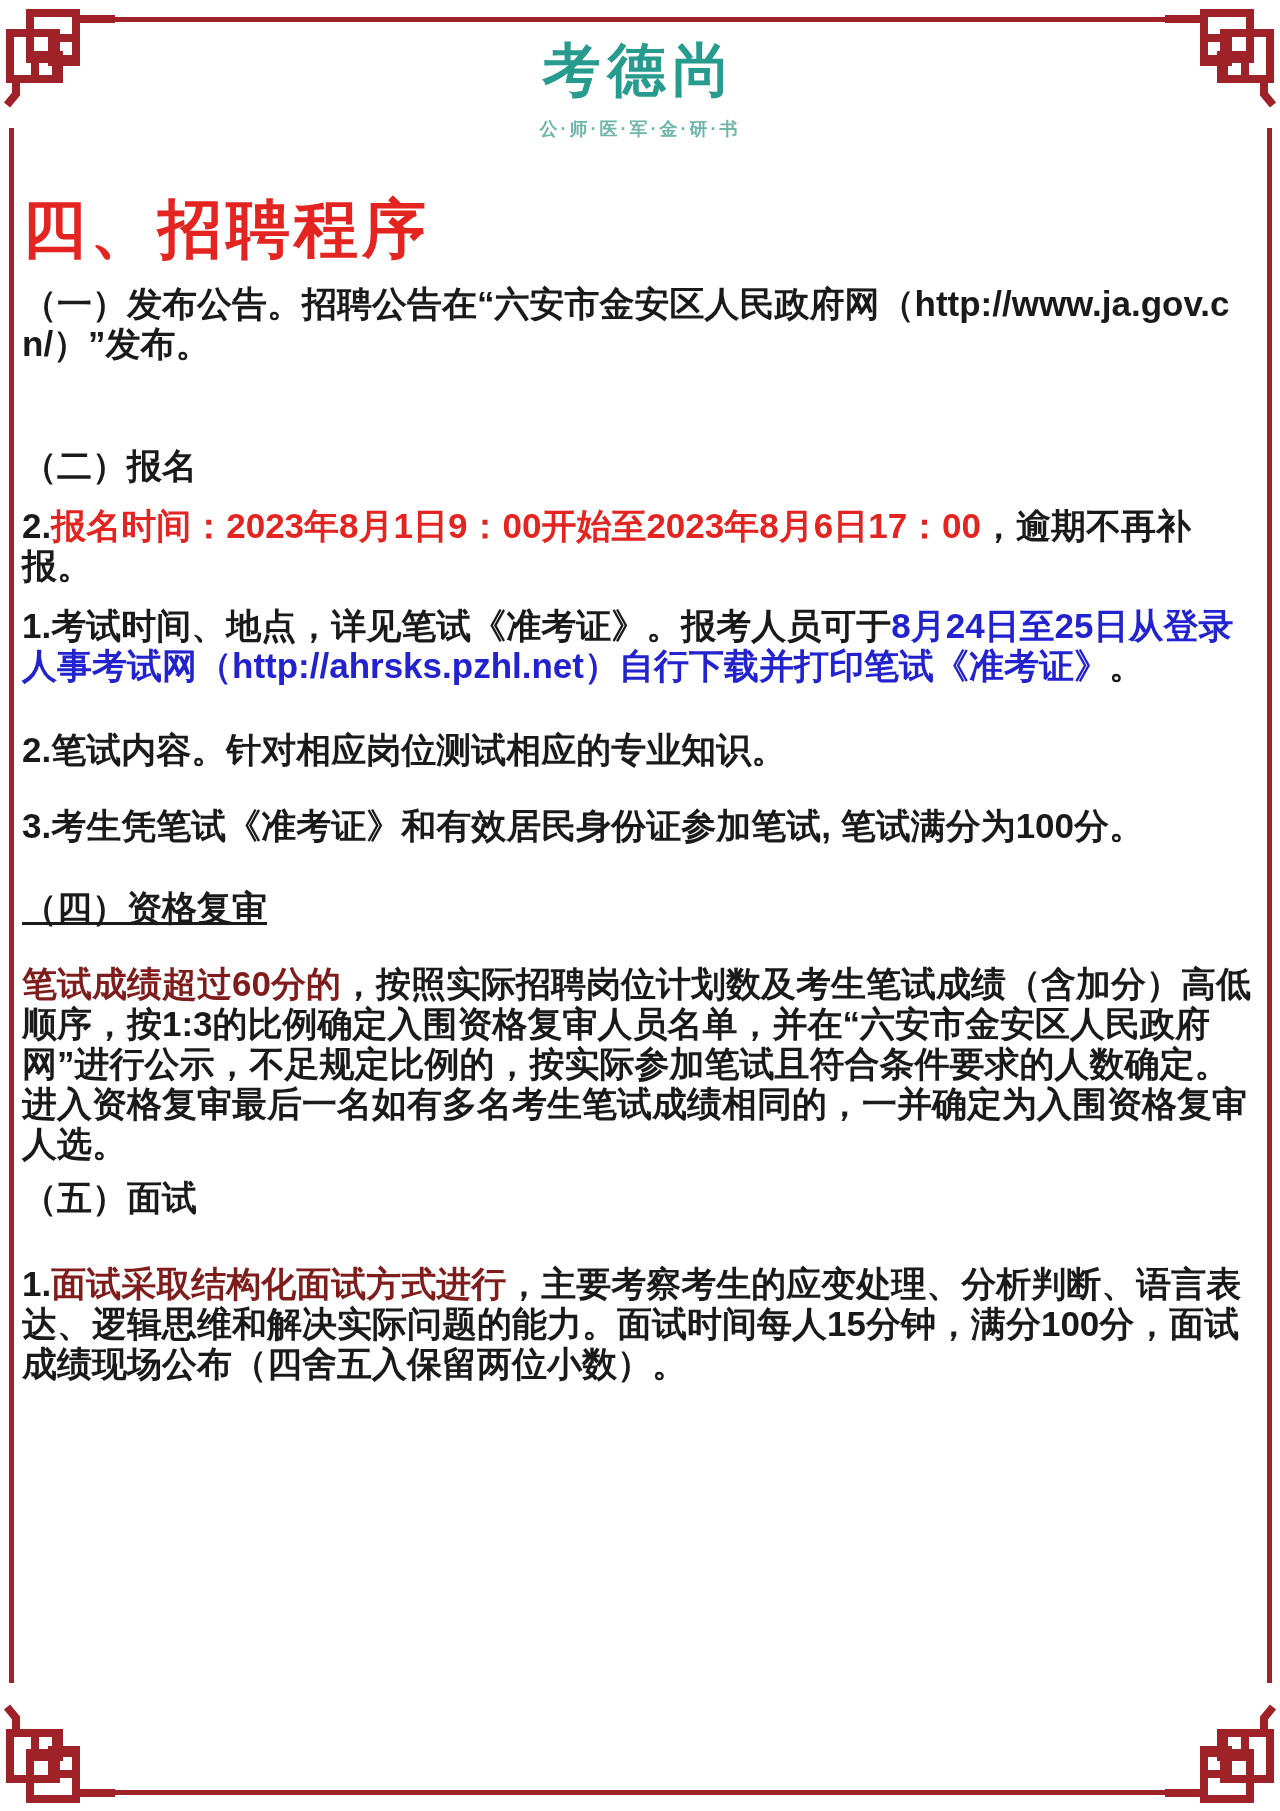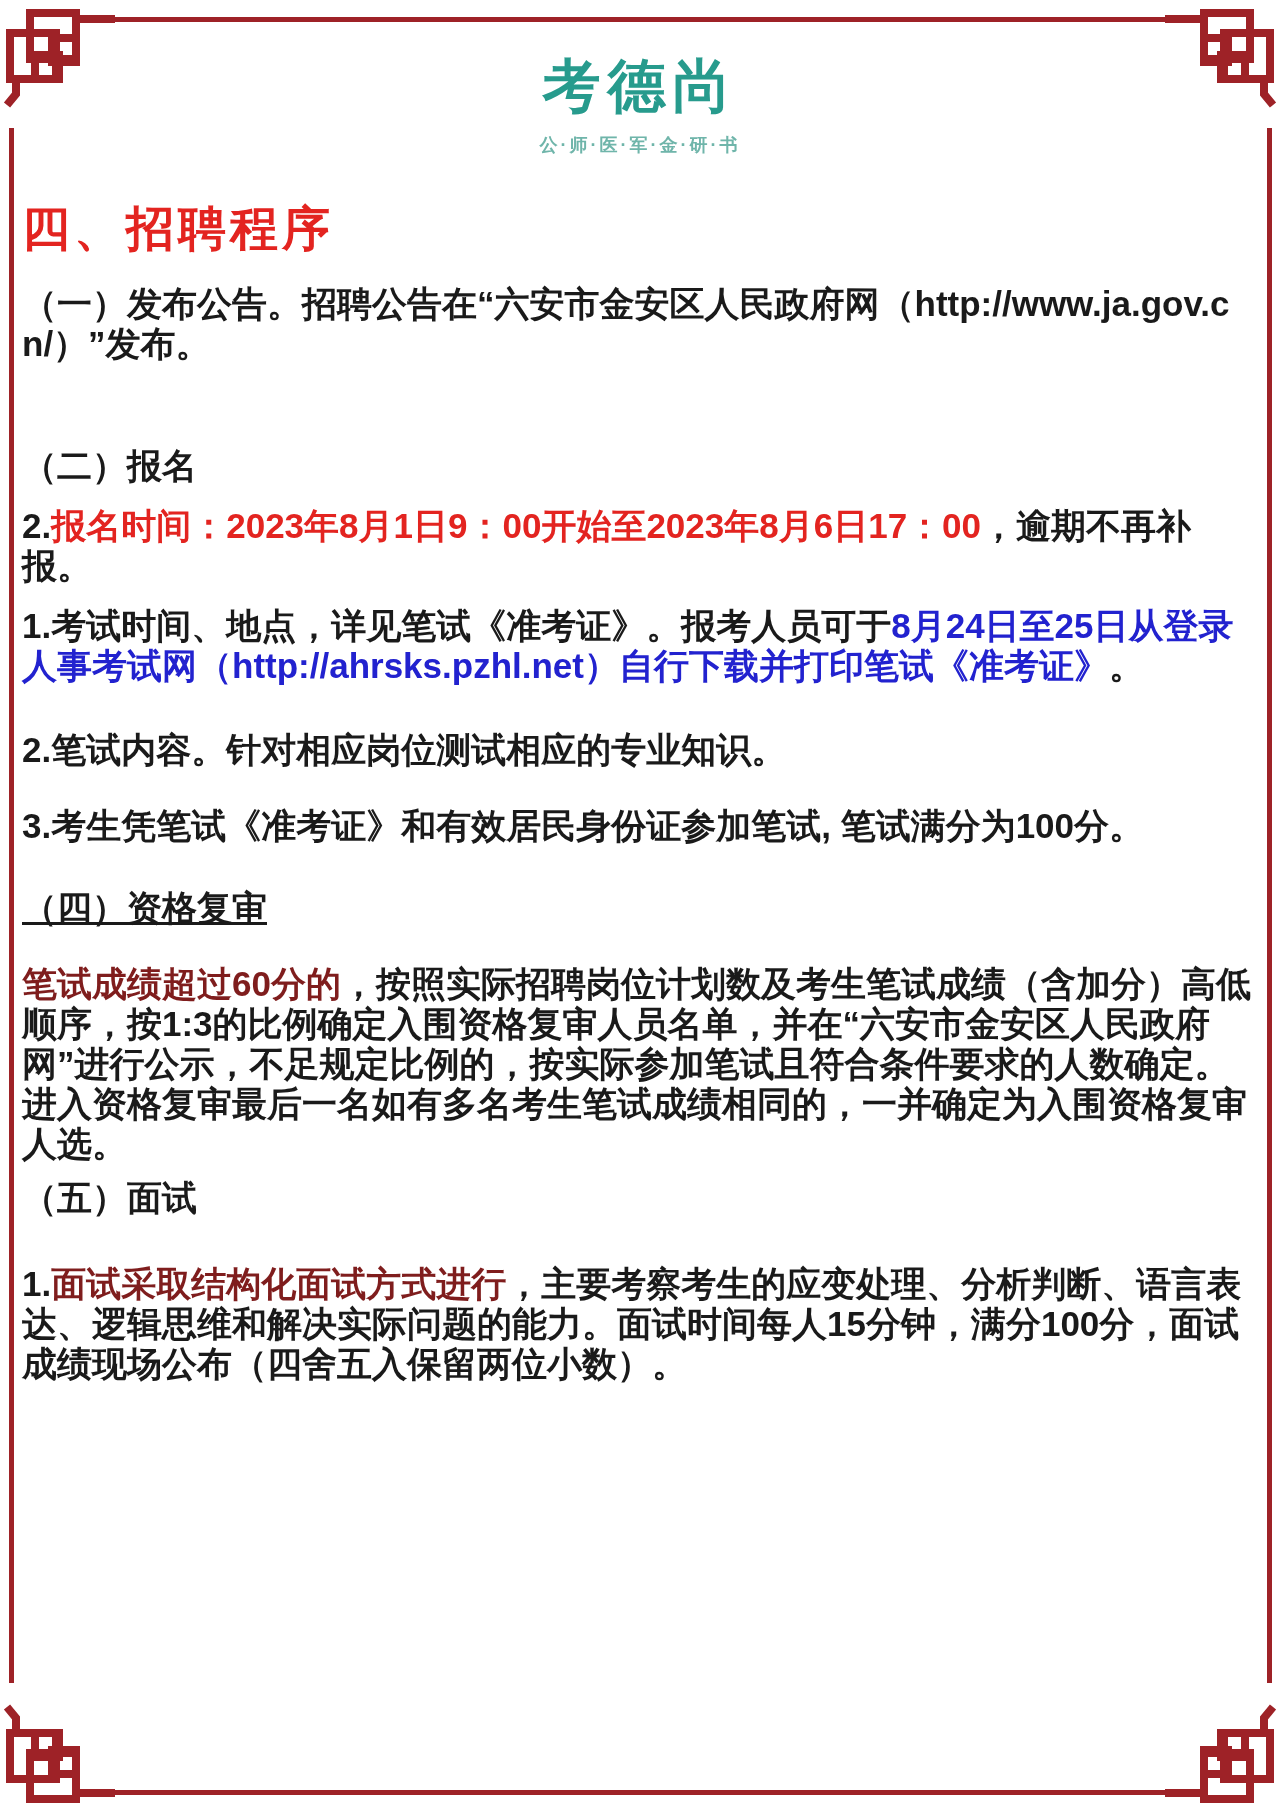--- a/index.html
+++ b/index.html
@@ -20,21 +20,21 @@
   .frame-line.left   { left: 9px;    top: 128px;  bottom: 128px; width: 5px; }
   .frame-line.right  { right: 8px;   top: 128px;  bottom: 128px; width: 5px; }
 
   .corner { position: absolute; width: 112px; height: 112px; color: #9e2227; }
   .corner.tl { top: 6px;    left: 3px; }
   .corner.tr { top: 6px;    right: 3px;  transform: scaleX(-1); }
   .corner.bl { bottom: 5px; left: 3px;   transform: scaleY(-1); }
   .corner.br { bottom: 5px; right: 3px;  transform: scale(-1,-1); }
 
   
-  .logo-block { padding-top: 54px; text-align: center; }
+  .logo-block { padding-top: 38px; text-align: center; }
   .logo-text {
     font-size: 58px;
     letter-spacing: 7px;
     color: #279b8d;
     line-height: 64px;
   }
   .logo-tagline {
     margin-top: 15px;
     font-size: 18px;
     letter-spacing: 3px;
@@ -49,21 +49,21 @@
     text-align: left;
   }
   .content p, .content h2 {
     font-size: 35px;
     line-height: 40px;
     font-weight: 700;
     word-break: break-all;
   }
   .doc-title {
     margin-top: 60px;
-    font-size: 48px;
+    font-size: 64px;
     line-height: 58px;
     letter-spacing: 4px;
     color: #e32420;
     font-weight: 700;
   }
   .b-p1        { margin-top: 26px; }
   .b-h-signup  { margin-top: 82px; }
   .b-signup1   { margin-top: 62px; }
   .b-signup2   { margin-top: 20px; }
   .b-h-written { margin-top: 28px; }

